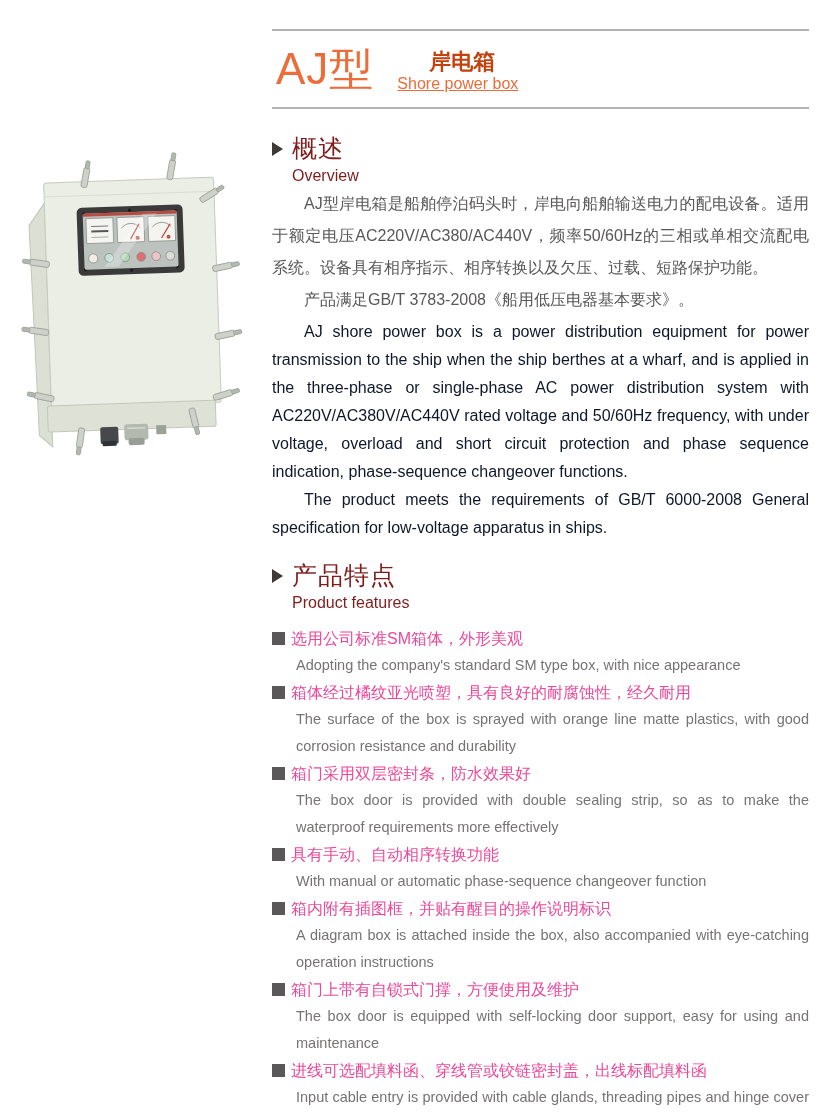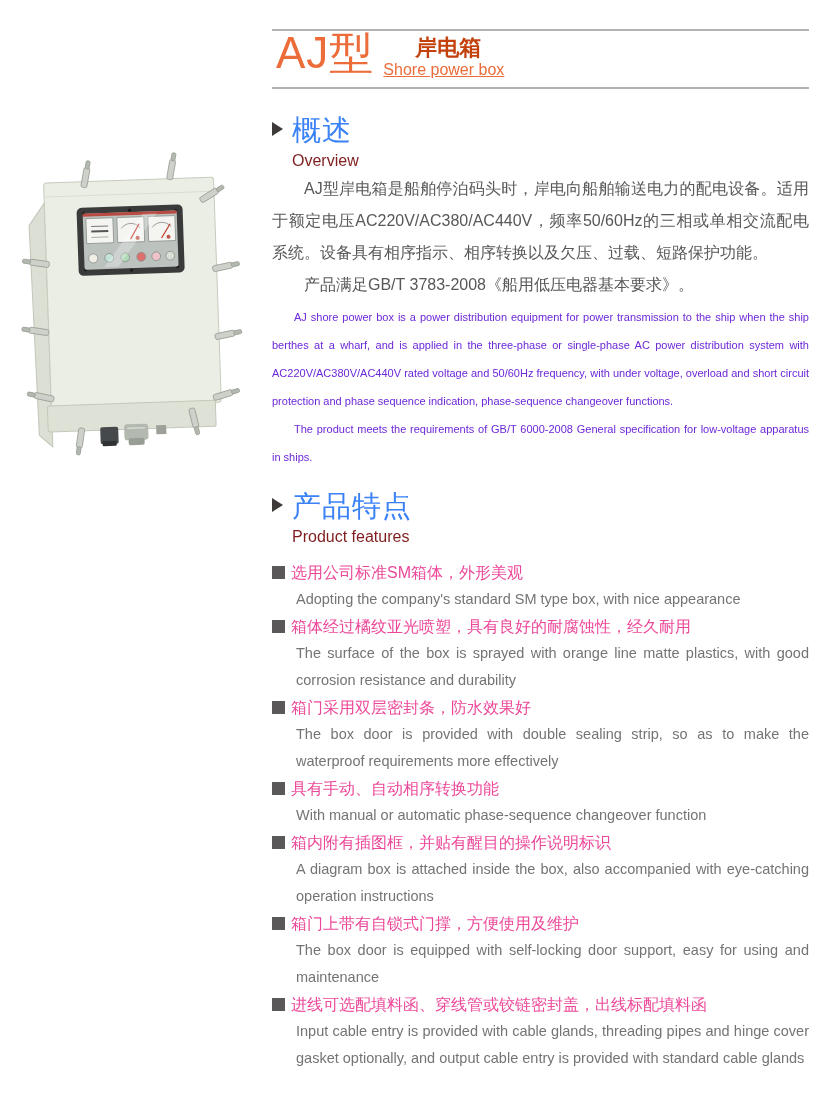--- a/index.html
+++ b/index.html
@@ -22,24 +22,25 @@
   }
 
   .rule {
     height: 2px;
     background: #b1b2b3;
   }
   .rule-top { margin-top: 29px; }
 
   
   .title-row {
-    height: 56px;
+    height: 76px;
     display: flex;
-    align-items: flex-start;
+    align-items: center;
     padding-left: 4px;
+    gap: 14px;
   }
   .title-model {
     font-size: 44px;
     line-height: 1;
     color: #ec6c3a;
     letter-spacing: 1px;
   }
   .title-sub {
     display: flex;
     flex-direction: column;
@@ -70,44 +71,44 @@
   .tri-icon {
     width: 0; height: 0;
     border-left: 11px solid #3e3a39;
     border-top: 7px solid transparent;
     border-bottom: 7px solid transparent;
     margin-top: 9px;
     margin-right: 9px;
     flex: 0 0 auto;
   }
   .sec-cn {
-    font-size: 29px;
-    color: #3b82f6;
+    font-size: 25px;
+    color: #7f1d1d;
     line-height: 1.2;
     letter-spacing: 1px;
   }
   .sec-en {
     font-size: 16px;
     color: #7f1d1d;
     line-height: 1.2;
     margin-top: 3px;
   }
 
   
   .cn-para {
     font-size: 16px;
     color: #595757;
     line-height: 32px;
     text-align: justify;
     text-indent: 2em;
   }
   .cn-paras { margin-top: 3px; }
   .en-para {
-    font-size: 11px;
-    color: #6d28d9;
+    font-size: 16px;
+    color: #0f172a;
     line-height: 28px;
     text-align: justify;
     text-indent: 2em;
   }
   .en-paras { margin-top: 2px; }
 
   
   .feature-list { margin-top: 13px; }
   .feature-cn {
     font-size: 16px;

